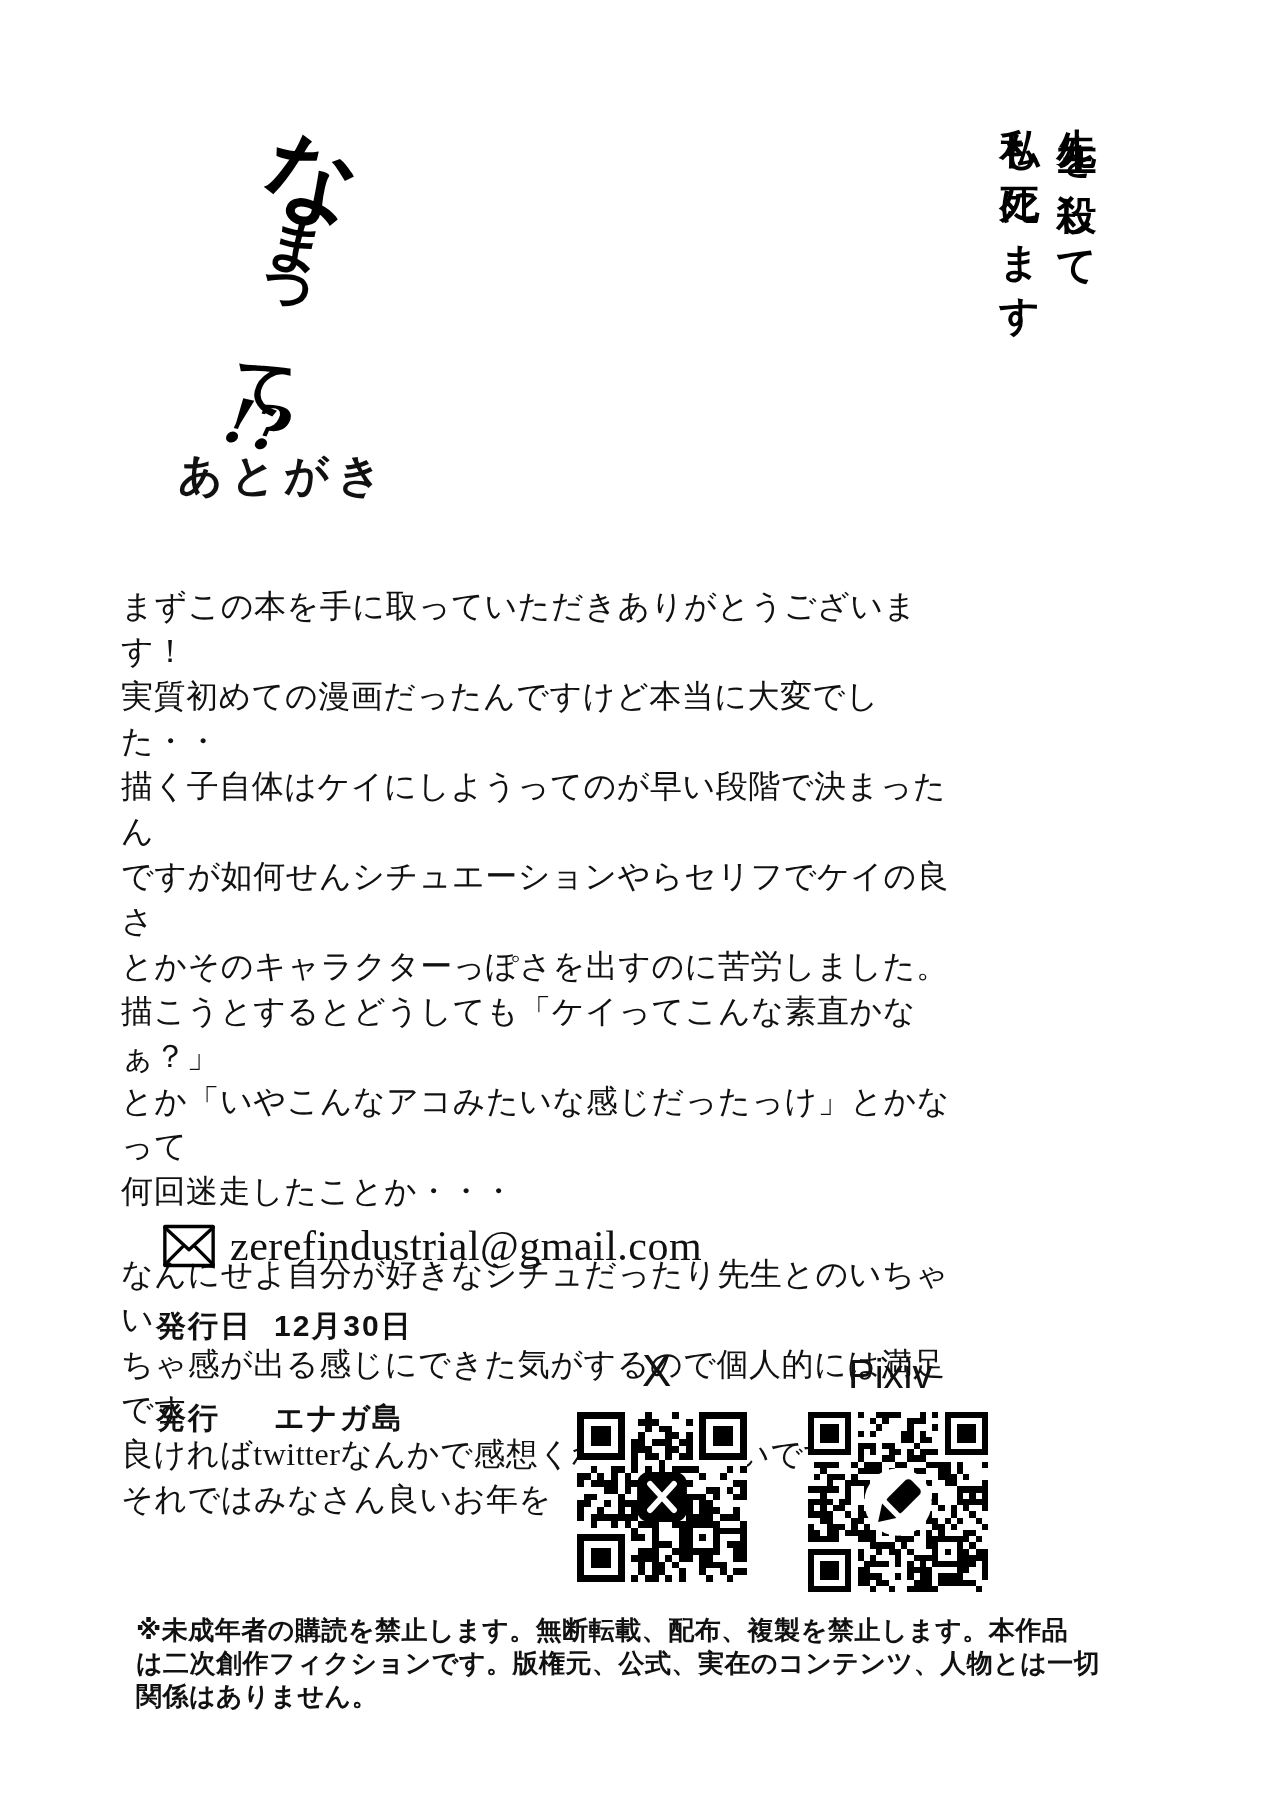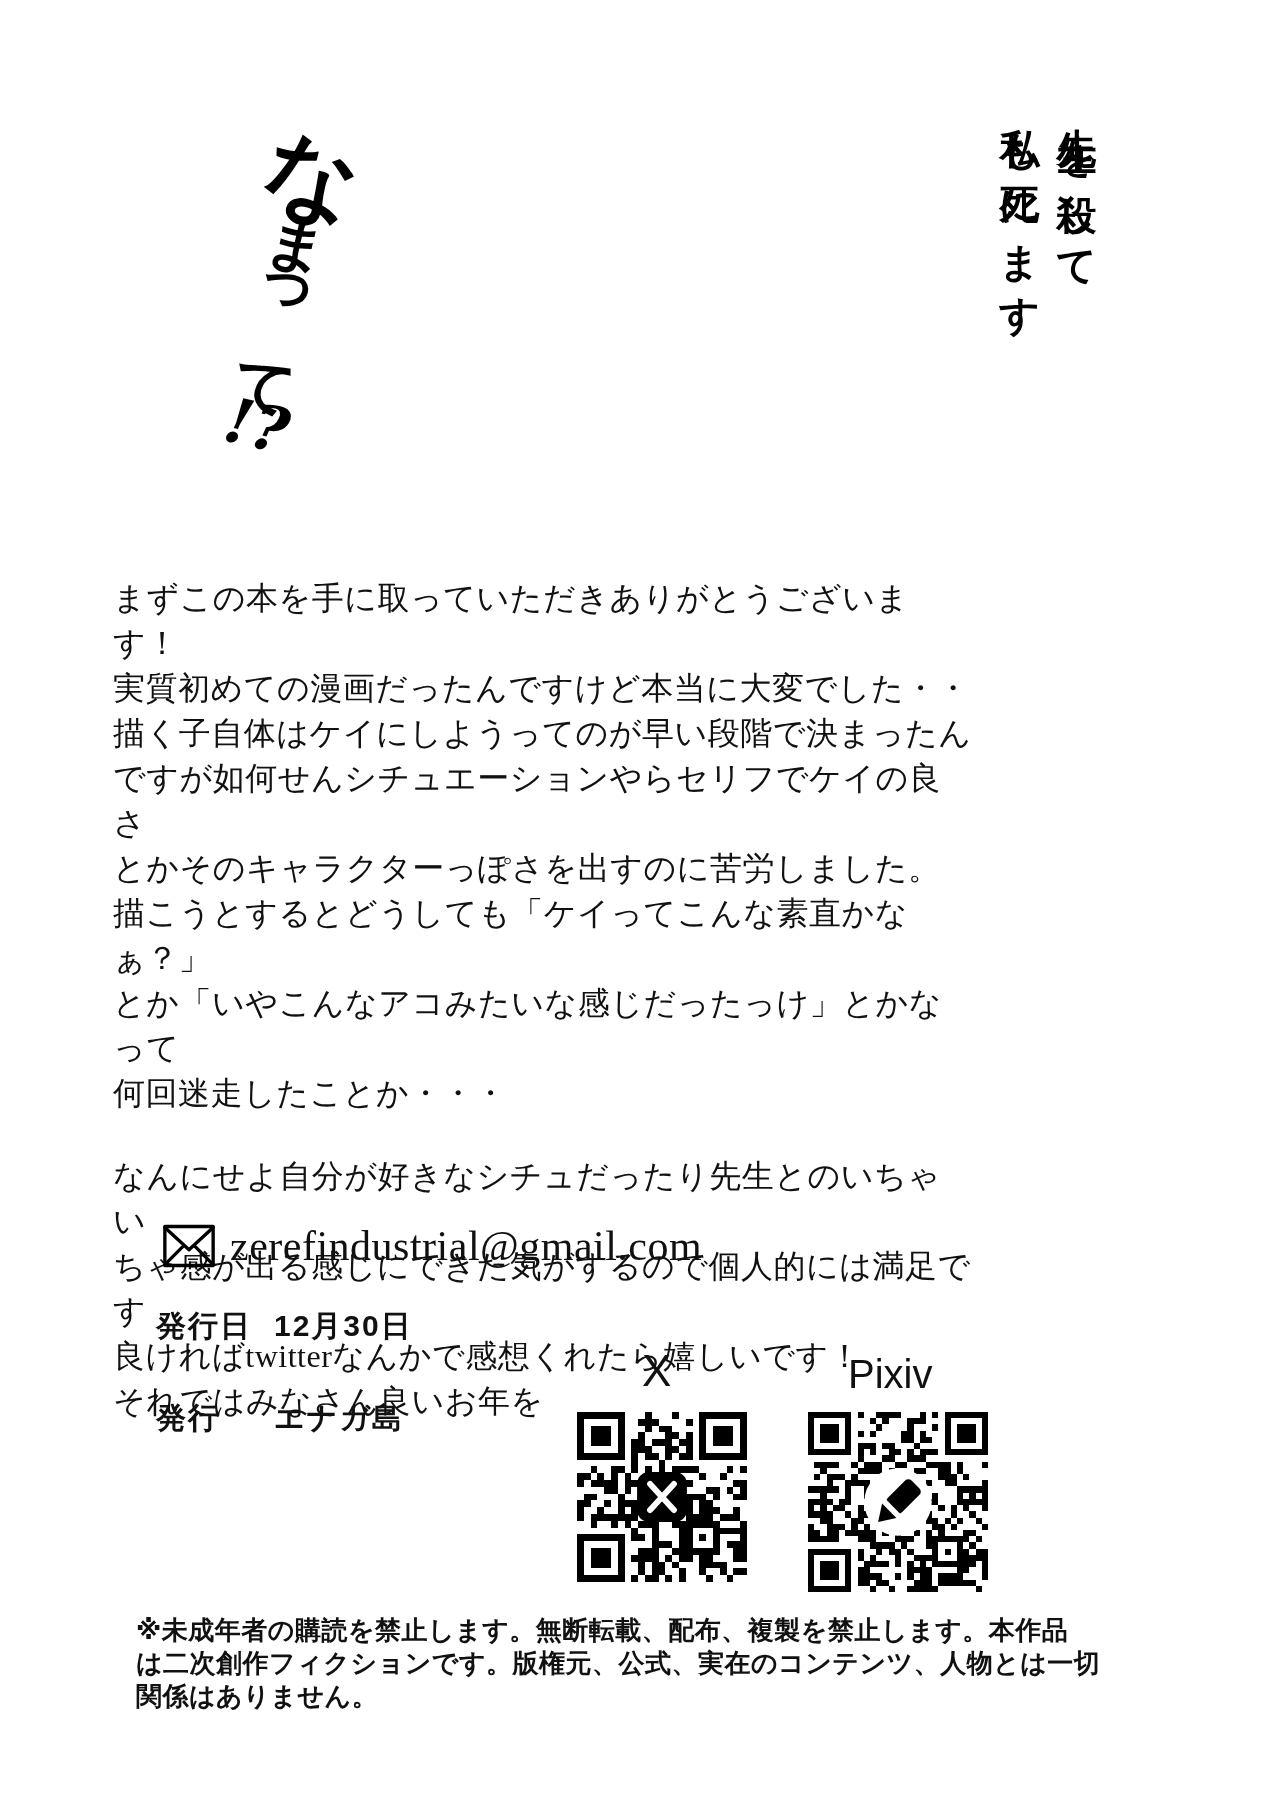--- a/index.html
+++ b/index.html
@@ -29,21 +29,21 @@
   .calligraphy .bang{font-size:62px;text-combine-upright:all;font-style:italic;}
   
   .heading{
     position:absolute;left:178px;top:446px;margin:0;
     font-family:"Liberation Serif","DejaVu Serif",serif;
     font-size:44px;font-weight:600;letter-spacing:8px;color:#111;
   }
   
   .body-text{position:absolute;left:113px;top:576px;width:860px;}
   .para{
-    margin:0;font-size:32px;line-height:45px;white-space:pre-line;
+    margin:8px;font-size:32px;line-height:45px;white-space:pre-line;
     color:#111;font-weight:500;letter-spacing:0.5px;
   }
   .para2{margin-top:38px;font-family:Liberation Serif, serif;}
   
   .email-row{position:absolute;left:163px;top:1222px;display:flex;align-items:center;gap:15px;}
   .envelope{width:52px;height:44px;flex:0 0 auto;}
   .email{
     font-family:"Liberation Serif","DejaVu Serif",serif;
     font-size:42px;color:#101010;letter-spacing:0.5px;
   }
@@ -77,20 +77,21 @@
 
 <div class="page">
 
   <div class="vertical-title">先生を殺して
 私も死にます</div>
 
   <div class="calligraphy">
     <span class="char-big">な</span><span class="char-mid">まって</span><span class="bang">!?</span>
   </div>
 
+  <h1 class="heading">あとがき</h1>
 
   <div class="body-text">
     <p class="para">まずこの本を手に取っていただきありがとうございます！
 実質初めての漫画だったんですけど本当に大変でした・・
 描く子自体はケイにしようってのが早い段階で決まったん
 ですが如何せんシチュエーションやらセリフでケイの良さ
 とかそのキャラクターっぽさを出すのに苦労しました。
 描こうとするとどうしても「ケイってこんな素直かなぁ？」
 とか「いやこんなアコみたいな感じだったっけ」とかなって
 何回迷走したことか・・・</p>

